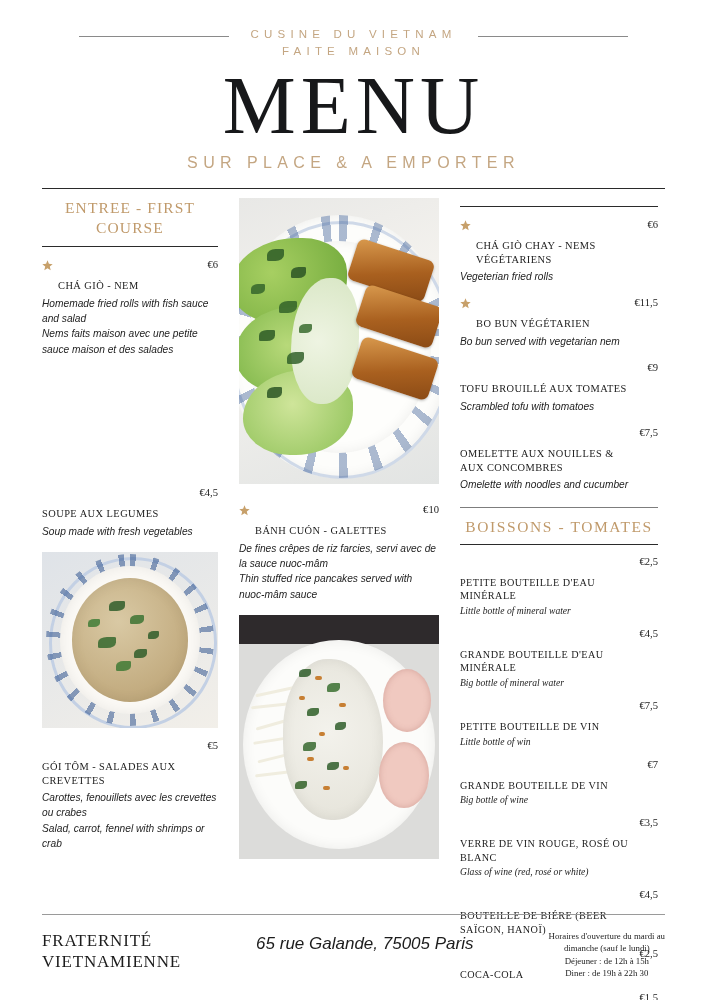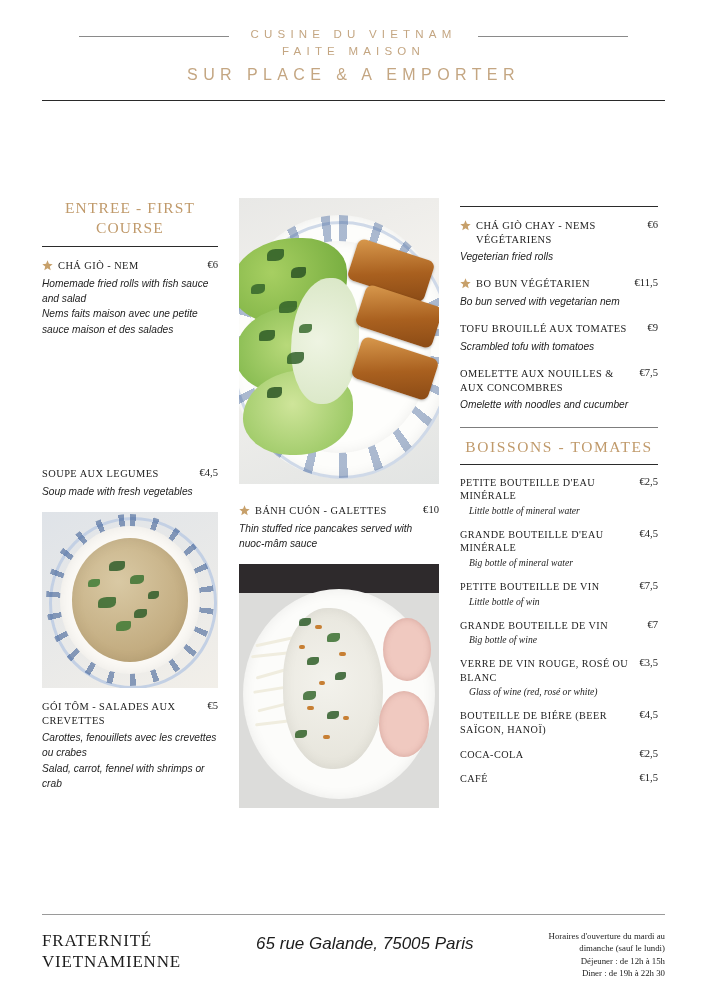--- a/index.html
+++ b/index.html
@@ -56,34 +56,34 @@
 
   
   .dish{margin-bottom:13px;position:relative;}
   .dish-head{
     display:flex;align-items:flex-start;justify-content:space-between;gap:6px;
   }
   .dish-name-wrap{display:flex;align-items:flex-start;gap:5px;flex:1 1 auto;}
   .dish-name{
     font-family:"Liberation Serif", serif;
     font-size:10.4px;letter-spacing:.45px;color:#1c1c1c;
-    line-height:13.5px;text-transform:uppercase;
+    line-height:13.5px;text-transform:uppercase;margin-top:20px;
   }
   .dish-price{
     font-family:"Liberation Serif", serif;
     font-size:10.6px;color:#1c1c1c;white-space:nowrap;flex:0 0 auto;
     padding-left:4px;
   }
   .dish-desc{
     font-family:"Liberation Sans", sans-serif;
     font-style:italic;font-size:10.2px;line-height:15.4px;
     color:#232323;margin-top:3px;
   }
   .dish-desc.serif{
-    font-family:"Liberation Serif", serif;font-size:9.6px;line-height:13px;margin-top:1px;margin-left:9px;
+    font-family:"Liberation Serif", serif;font-size:9.6px;line-height:13px;margin-top:1px;
   }
   .dish.drink{margin-bottom:11px;}
   .dish.drink .dish-name{font-size:10.2px;line-height:13.6px;}
 
   
   .star{flex:0 0 11px;width:11px;height:11px;display:inline-block;margin-top:1px;}
   .star svg{display:block;}
 
   
   .photo{width:100%;position:relative;overflow:hidden;background:#e9e6e1;}
@@ -115,38 +115,39 @@
     font-family:"Liberation Serif", serif;
     font-size:17px;line-height:21px;letter-spacing:.8px;color:#1c1c1c;
     flex:0 0 auto;
   }
   .addr{
     font-family:"Liberation Sans", sans-serif;font-style:italic;
     font-size:17px;color:#1c1c1c;flex:0 0 auto;margin-top:4px;
   }
   .hours{
     font-family:"Liberation Serif", serif;
-    font-size:8.8px;line-height:12.4px;color:#1c1c1c;text-align:right;
+    font-size:8.8px;line-height:12.4px;color:#1c1c1c;text-align:center;
     flex:0 0 auto;
   }
 </style>
 </head>
 <body>
 
 <div class="page">
 
   <div class="header">
     <div class="kicker-wrap">
       <div class="kicker-rule"></div>
       <div class="kicker-lines">
         <div class="kicker">CUSINE DU VIETNAM</div>
         <div class="kicker">FAITE MAISON</div>
       </div>
       <div class="kicker-rule"></div>
     </div>
+    <div class="menu-word">MENU</div>
     <div class="subkicker">SUR PLACE &amp; A EMPORTER</div>
   </div>
   <div class="rule-top"></div>
 
   <div class="columns">
 
     <div class="col-left">
       <div class="sec-head">ENTREE - FIRST COURSE</div>
       <div class="sec-rule"></div>
 
@@ -241,20 +242,21 @@
             <span class="star">
               <svg width="11" height="11" viewBox="0 0 24 24">
                   <path fill="#c7a06a" d="M12 .8l3.1 7.6 8.2.6-6.3 5.3 2 8-7-4.4-7 4.4 2-8L.7 9l8.2-.6z"></path>
                 </svg>
             </span>
             <span class="dish-name">BÁNH CUÓN - GALETTES</span>
           </div>
           <span class="dish-price">€10</span>
         </div>
         <div class="dish-desc">
+            <div>De fines crêpes de riz farcies, servi avec de la sauce nuoc-mâm</div>
             <div>Thin stuffed rice pancakes served with nuoc-mâm sauce</div>
           </div>
       </div>
 
       <div class="photo photo-banh">
         <div class="ph-bg" style="background:linear-gradient(180deg,#2e2a2c 0 12%,#dcdcda 12% 100%);"></div>
         <div class="plate" style="left:2%;top:10%;width:96%;height:86%;background:#fcfcfa;"></div>
 
         <div class="noodle" style="left:8%;top:30%;width:30%;height:3px;transform:rotate(-12deg);"></div>
         <div class="noodle" style="left:6%;top:36%;width:32%;height:3px;transform:rotate(-6deg);"></div>

